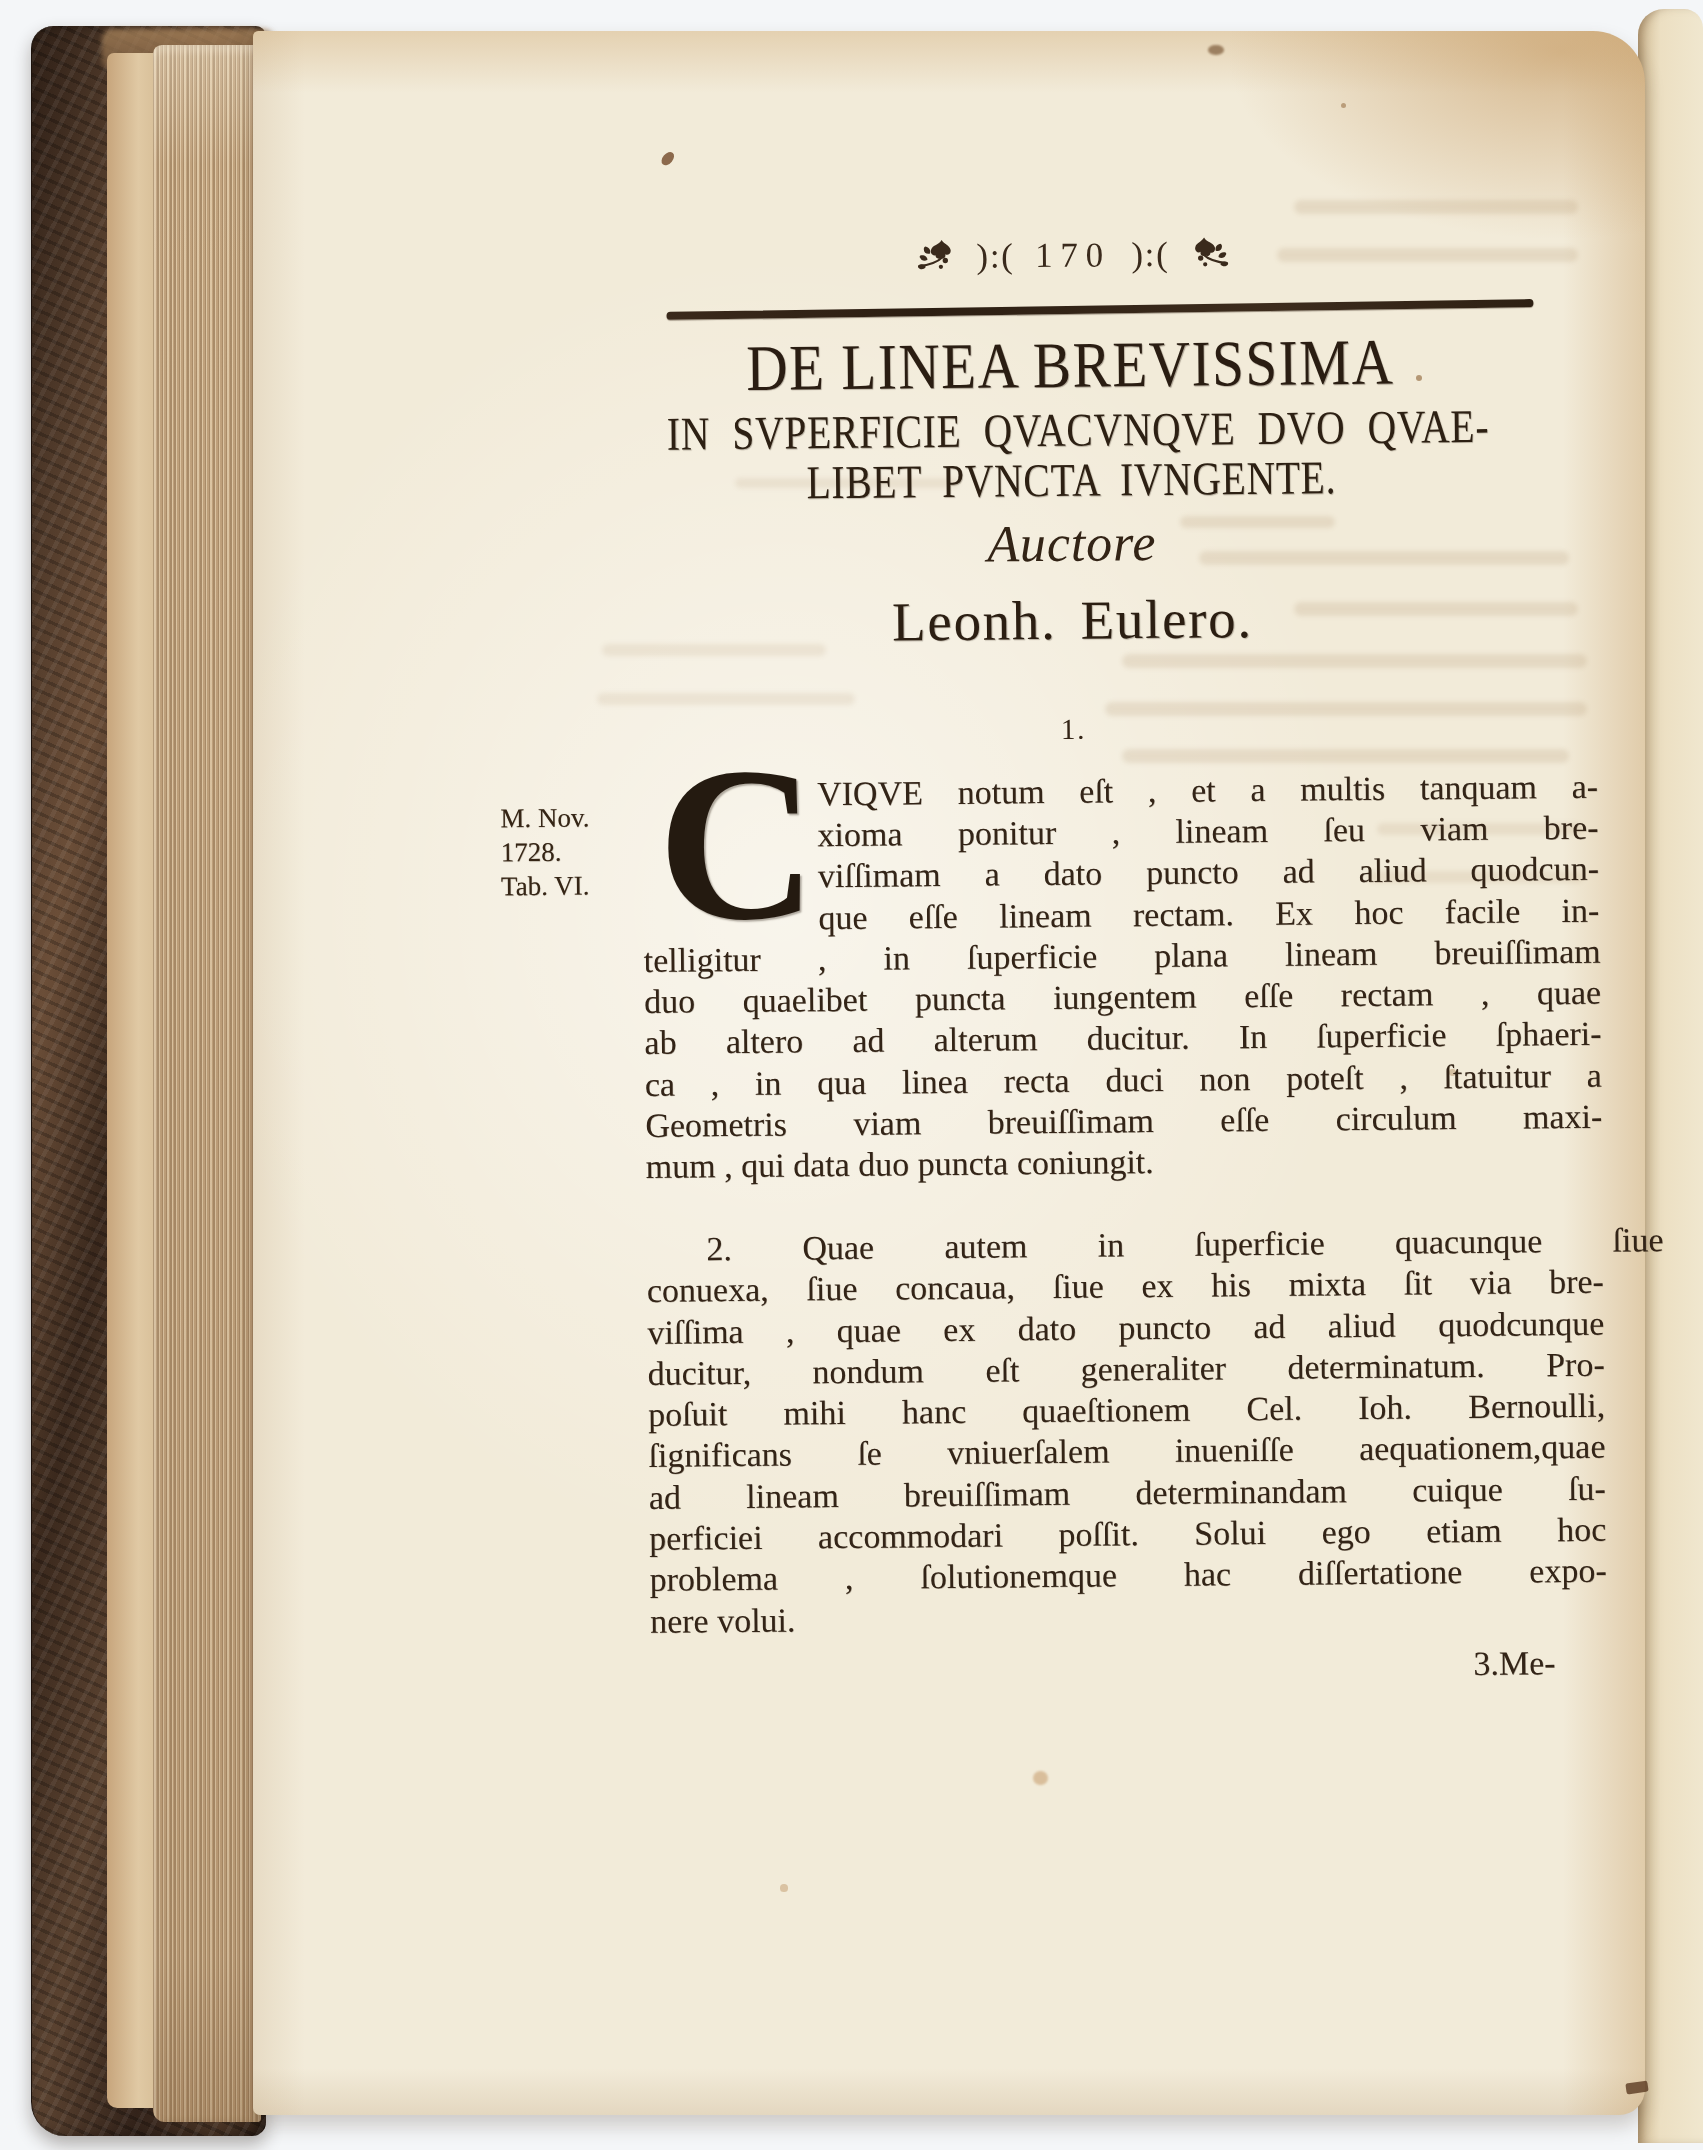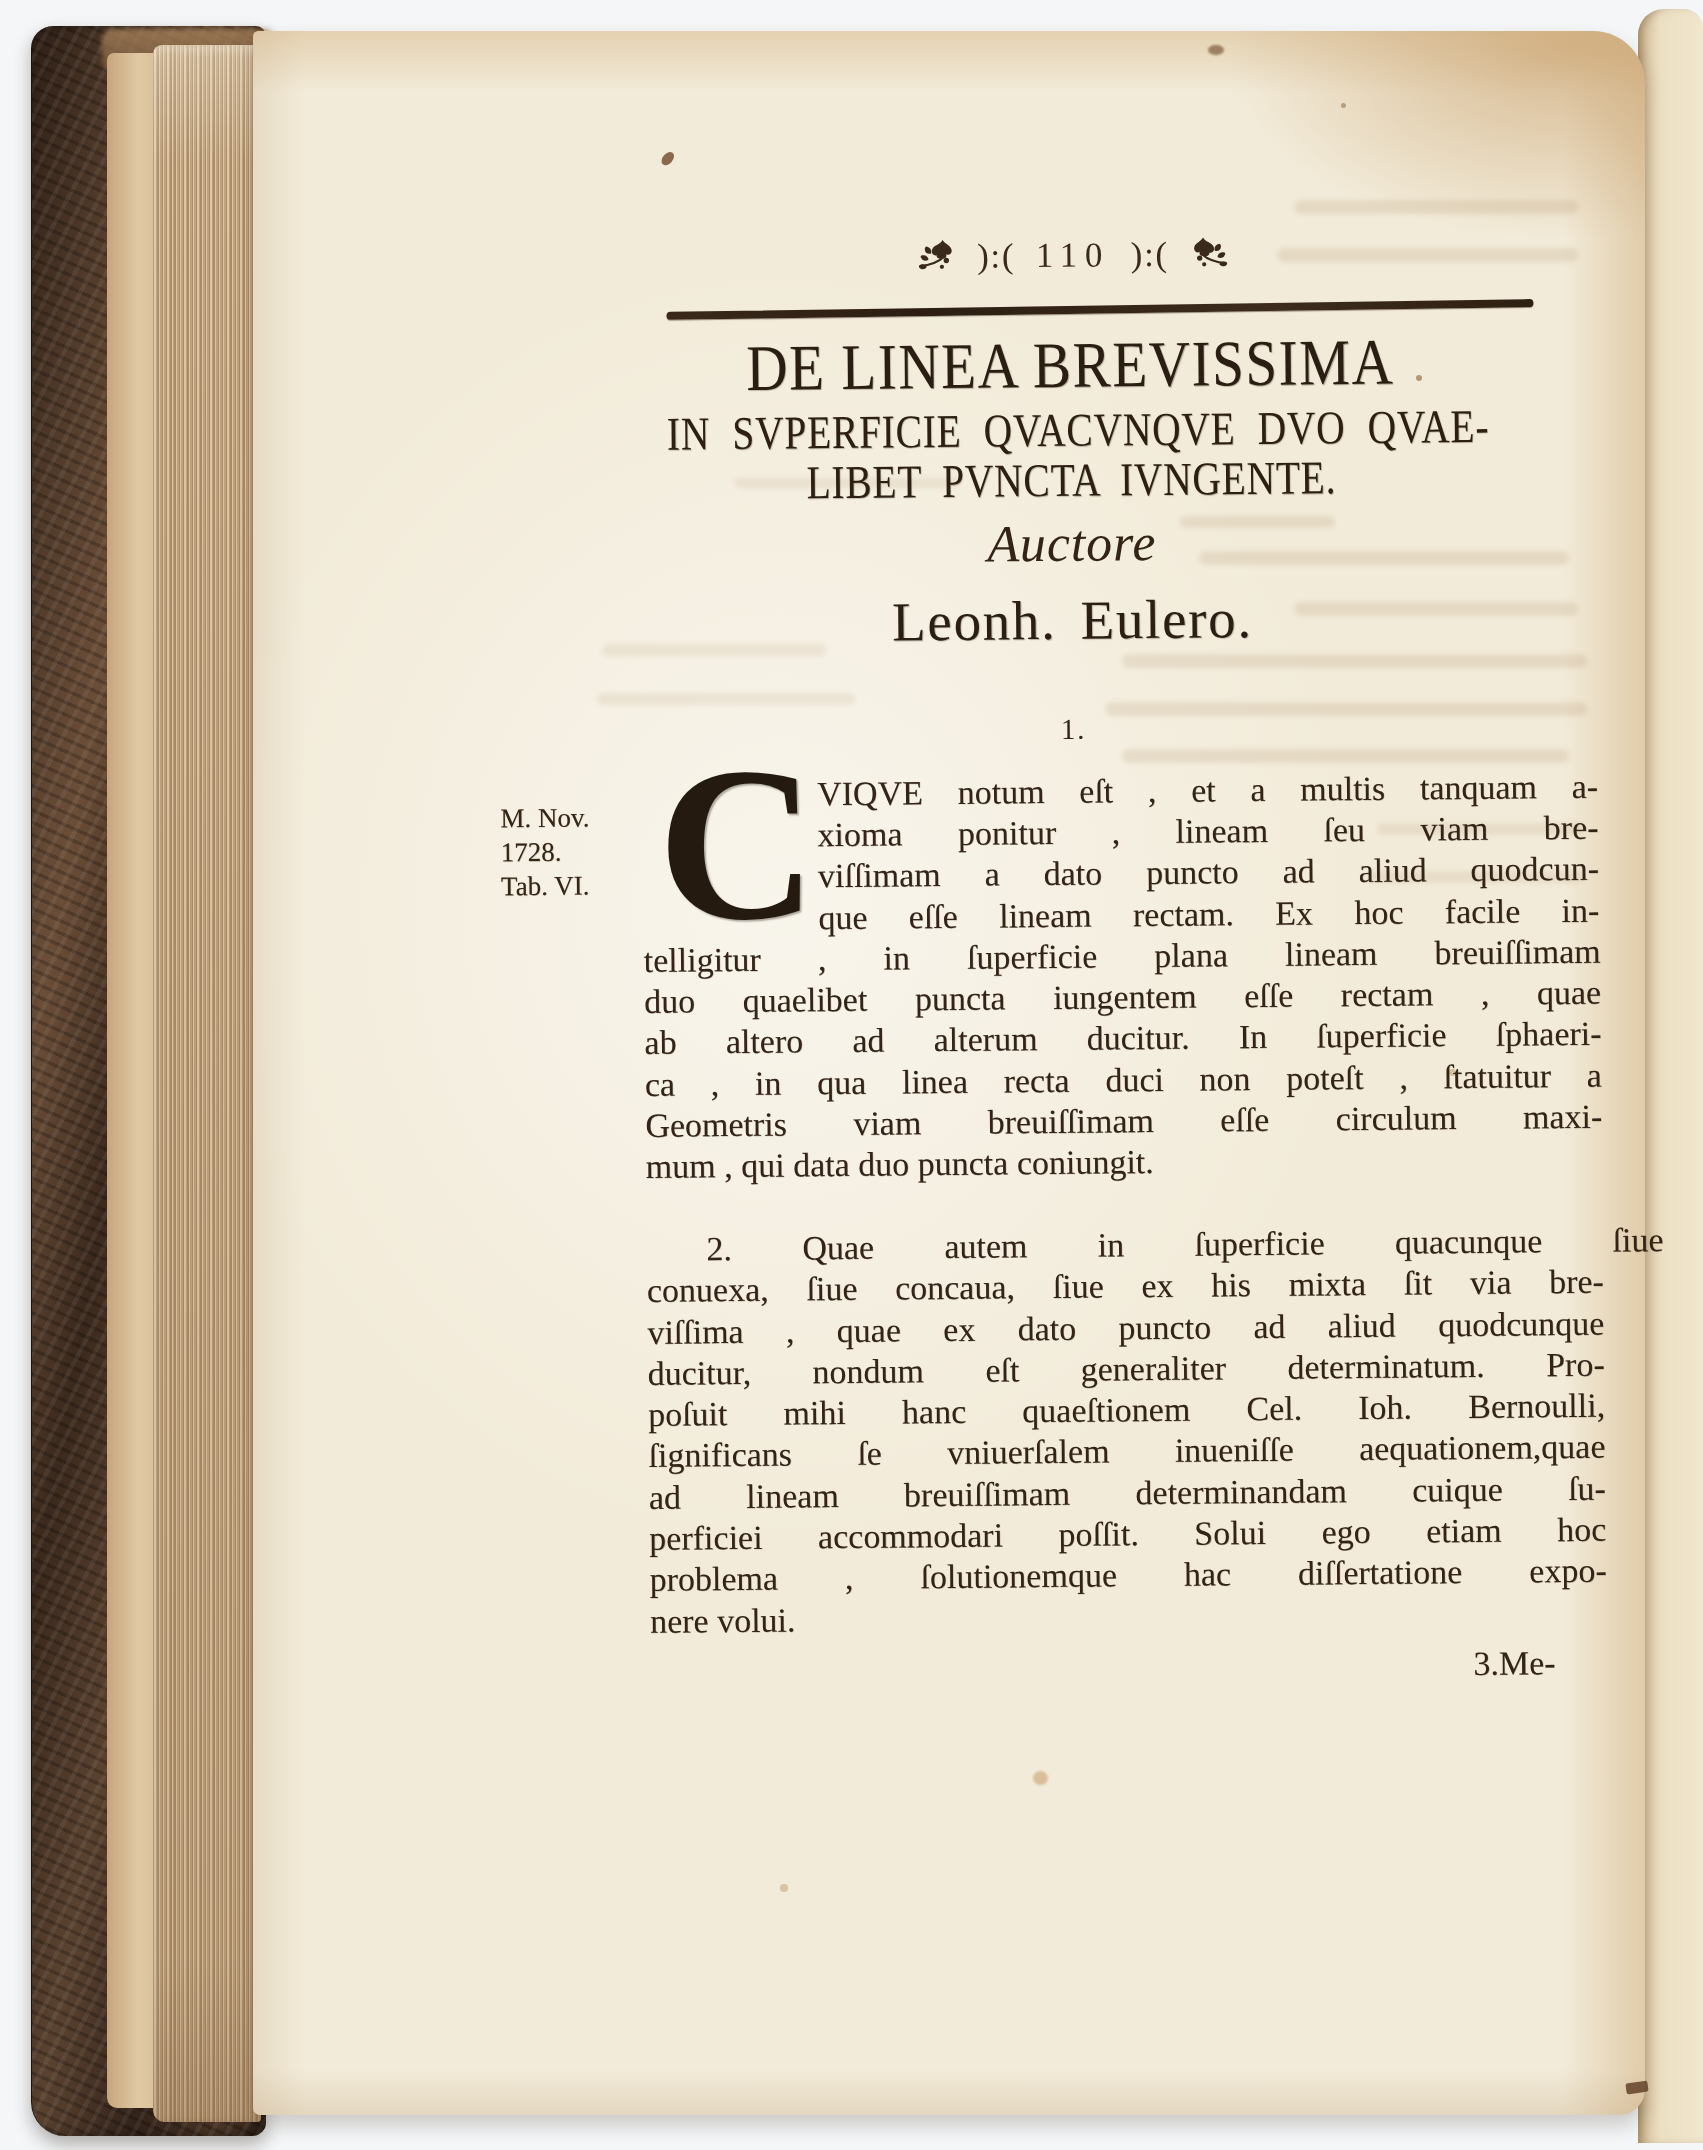--- a/index.html
+++ b/index.html
@@ -153,21 +153,21 @@
         <path d="M30 2c3 5 9 6 10 11 1 4-3 7-6 5 1 3-2 6-5 4-3 2-6 0-6-3-3 1-6-2-5-6 2-6 9-5 12-11z"></path>
         <path d="M12 9c4 1 6 4 5 8-4 1-7-1-7-5 0-2 1-3 2-3z"></path>
         <path d="M6 19c4-1 8 1 8 5-3 2-7 1-8-2-1-1-1-2 0-3z"></path>
         <path d="M4 30c3-2 7-1 8 2-2 3-6 3-8 1-1-1-1-2 0-3z"></path>
         <circle cx="34" cy="25" r="3"></circle>
         <circle cx="29" cy="32" r="2.4"></circle>
       </g>
       <path d="M31 21c-6 6-16 9-27 10" stroke="#3a2a1c" stroke-width="2.4" fill="none"></path>
     </svg>
     <span class="hdr-brackets">):(</span>
-    <span class="hdr-num">110</span>
+    <span class="hdr-num">170</span>
     <span class="hdr-brackets">):(</span>
     <svg class="fleuron flip" viewBox="0 0 46 42">
       <g fill="#3a2a1c">
         <path d="M30 2c3 5 9 6 10 11 1 4-3 7-6 5 1 3-2 6-5 4-3 2-6 0-6-3-3 1-6-2-5-6 2-6 9-5 12-11z"></path>
         <path d="M12 9c4 1 6 4 5 8-4 1-7-1-7-5 0-2 1-3 2-3z"></path>
         <path d="M6 19c4-1 8 1 8 5-3 2-7 1-8-2-1-1-1-2 0-3z"></path>
         <path d="M4 30c3-2 7-1 8 2-2 3-6 3-8 1-1-1-1-2 0-3z"></path>
         <circle cx="34" cy="25" r="3"></circle>
         <circle cx="29" cy="32" r="2.4"></circle>
       </g>

